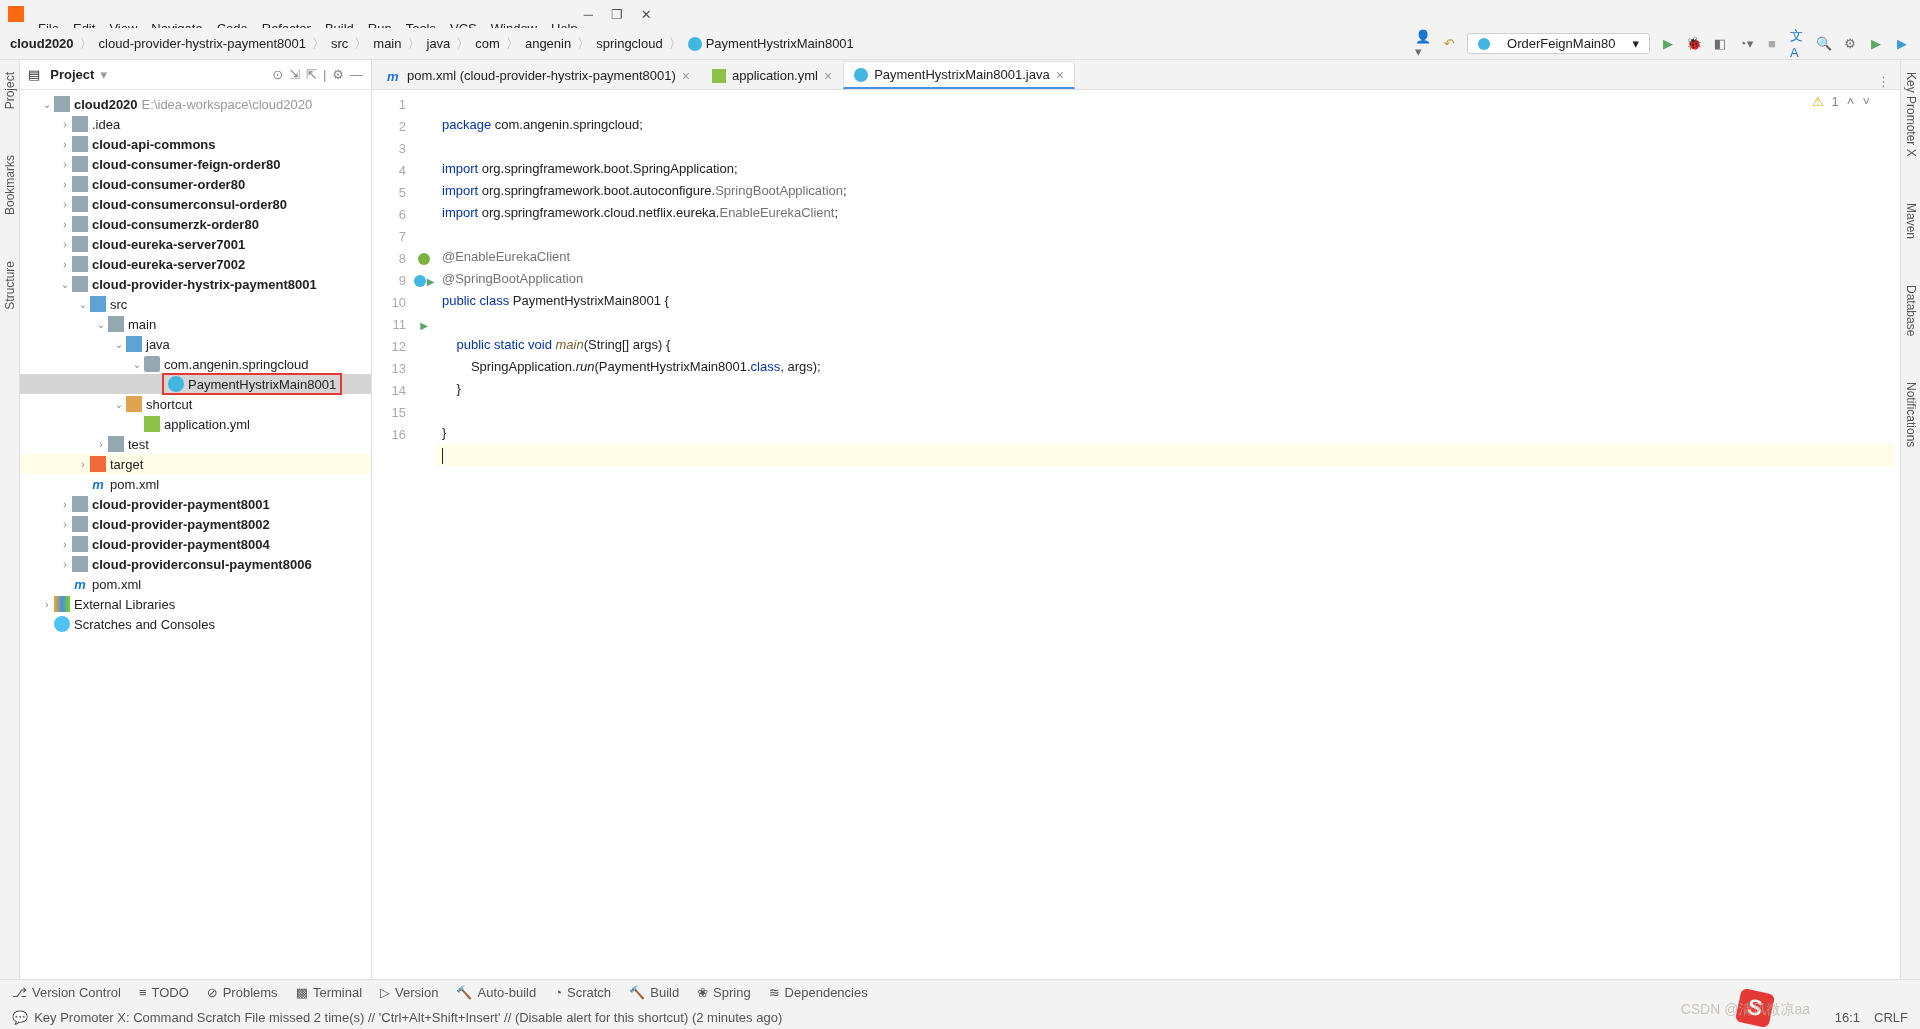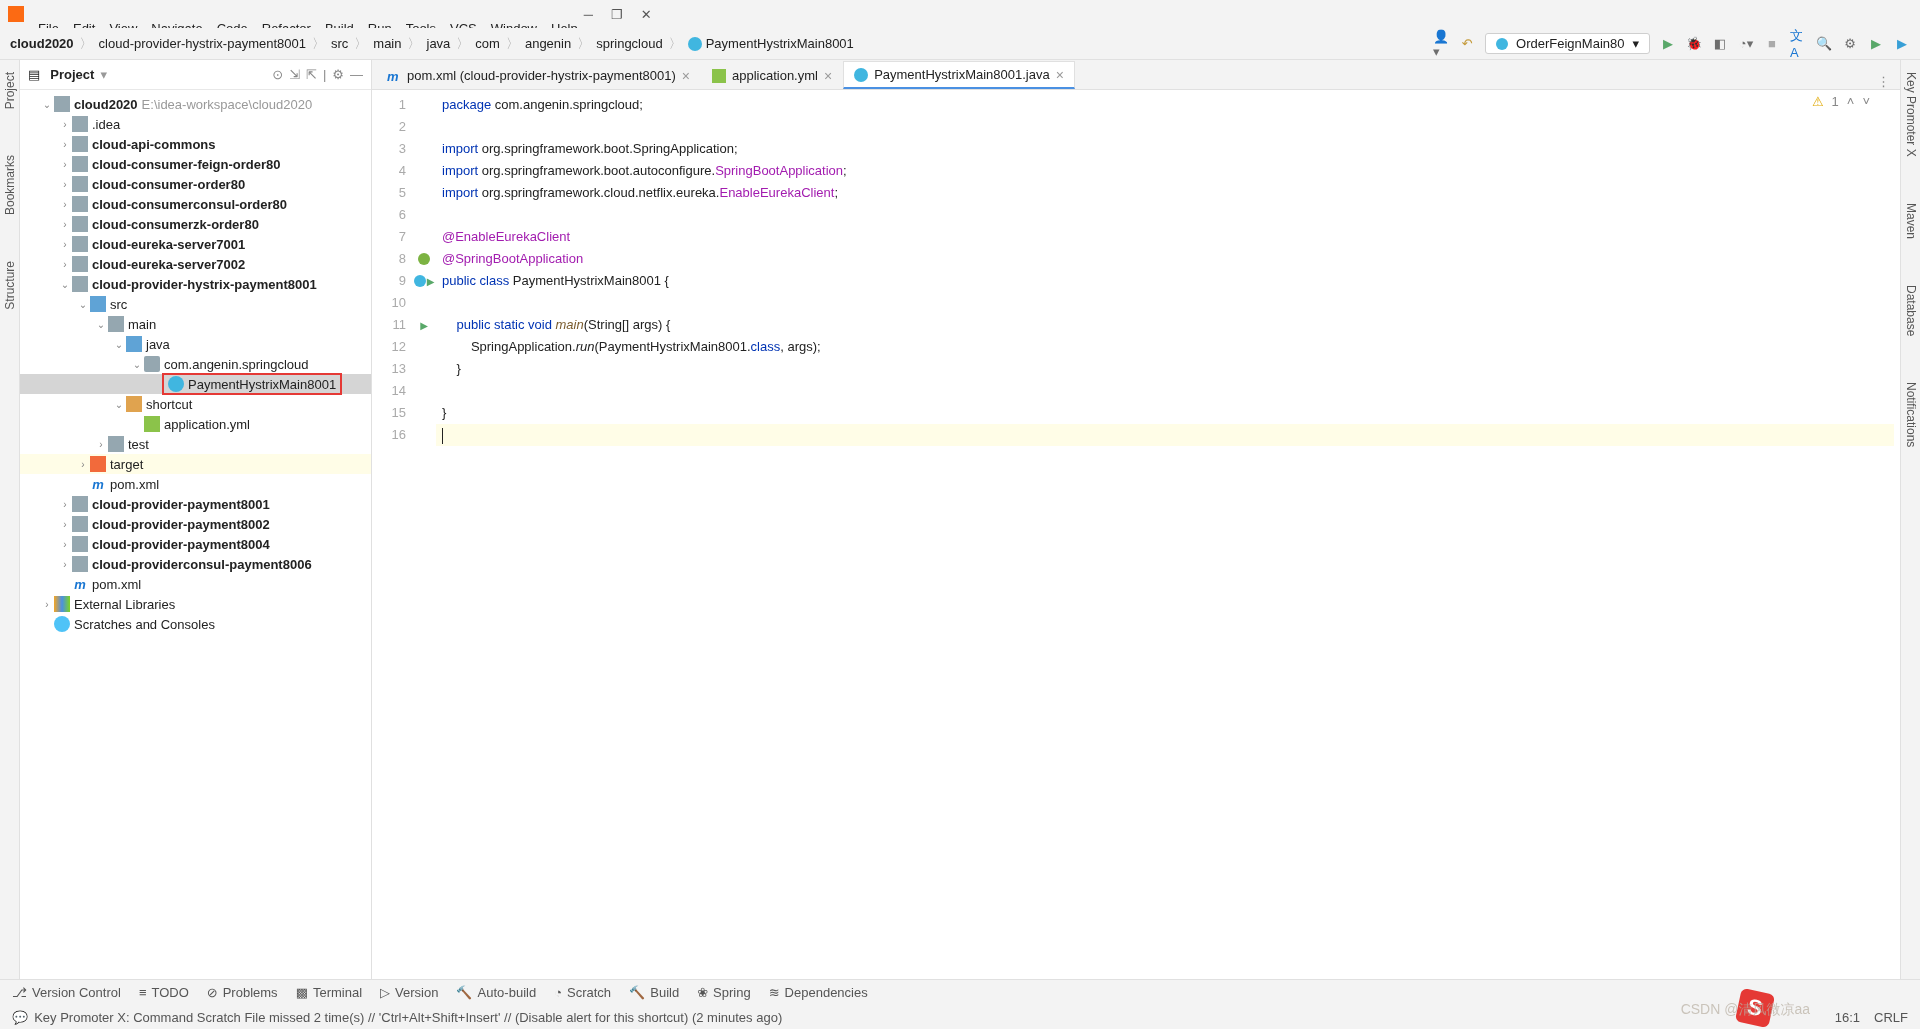--- a/index.html
+++ b/index.html
@@ -10,21 +10,21 @@
 .menu-item { padding:2px 6px; cursor:pointer;margin-top:29px; }
 .menu-item .u { text-decoration:underline; }
 .title-bar .win-title { flex:1; text-align:center; color:#777; }
 .title-bar .win-controls { display:flex; gap:18px; font-size:16px; color:#555; }
 .nav-bar { height:32px; display:flex; align-items:center; padding:0 10px; background:#f3f3f3; border-bottom:1px solid #e0e0e0; }
 .breadcrumb { display:flex; align-items:center; gap:6px; color:#222; }
 .crumb-sep { color:#aaa; }
 .crumb.file-icon::before { content:""; display:inline-block; width:14px; height:14px; border-radius:50%; background:#40b6e0; margin-right:4px; vertical-align:middle; }
 .nav-bar .spacer { flex:1; }
 .nav-bar .right-tools { display:flex; align-items:center; gap:10px; }
-.run-config { border:1px solid #cfcfcf; background:#fff; padding:2px 10px; border-radius:3px; display:flex; align-items:center; gap:8px; }
+.run-config { border:1px solid #cfcfcf; background:#fff; padding:2px 10px; border-radius:3px; display:flex; align-items:center; gap:17px; }
 .tool-icon { width:16px; height:16px; display:inline-flex; align-items:center; justify-content:center; color:#6e6e6e; }
 .tool-icon.play { color:#59a869; }
 .tool-icon.bug { color:#59a869; }
 .tool-icon.stop { color:#aaa; }
 .tool-icon.green { color:#59a869; }
 .tool-icon.blue { color:#389fd6; }
 .content { flex:1; display:flex; overflow:hidden; }
 .sidebar-rail { width:20px; background:#f3f3f3; border-right:1px solid #e0e0e0; display:flex; flex-direction:column; align-items:center; padding-top:4px; gap:30px; }
 .sidebar-rail .rail-label { writing-mode:vertical-lr; transform:rotate(180deg); font-size:12px; color:#555; padding:8px 0; cursor:pointer; display:flex; align-items:center; gap:6px; }
 .sidebar-rail.right { border-right:none; border-left:1px solid #e0e0e0; }
@@ -64,23 +64,23 @@
 .tabs .tab-spacer { flex:1; }
 .tabs .tab-more { padding:0 10px; color:#888; cursor:pointer; }
 .editor-body { flex:1; display:flex; position:relative; background:#fff; }
 .gutter { width:64px; display:flex; }
 .line-nums { width:40px; text-align:right; color:#aaa; font-family:Consolas,monospace; font-size:13px; line-height:22px; padding:4px 6px 0 0; user-select:none; }
 .gutter-icons { width:24px; padding-top:4px; line-height:22px; text-align:center; font-size:11px; }
 .gutter-icons .g-slot { height:22px; display:flex; align-items:center; justify-content:center; gap:1px; }
 .g-run::before { content:"▶"; color:#59a869; font-size:10px; }
 .g-circ { width:12px; height:12px; border-radius:50%; background:#7cb342; display:inline-block; }
 .g-circ.blue { background:#40b6e0; }
-.code { flex:1; font-family:Consolas,monospace; font-size:13px; line-height:22px; padding:4px 0 0 6px; white-space:pre; position:relative; }
+.code { flex:1; font-family:Consolas,monospace; font-size:13px; line-height:22px; padding:4px 0 0 6px; white-space:pre; position:relative;margin-top:20px; }
 .k { color:#0033b3; }
-.ann { color:#a21caf; }
+.ann { color:#737373; }
 .id { color:#222; font-style:italic; }
 .mth { color:#7a5c2e; font-style:italic; }
 .caret-line { background:#fffde7; display:block; width:100%; margin-left:-6px; padding-left:6px; }
 .caret { border-left:1px solid #222; animation:blink 1s infinite; display:inline-block; height:16px; vertical-align:middle; }
 @keyframes blink { 50% { opacity:0; } }
 .editor-topright { position:absolute; top:4px; right:30px; display:flex; gap:8px; align-items:center; color:#888; }
 .warn-icon { color:#e0a800; }
 .bottom-toolbar { height:26px; background:#f3f3f3; border-top:1px solid #e0e0e0; display:flex; align-items:center; gap:18px; padding:0 12px; }
 .bottom-toolbar .bt-item { display:flex; align-items:center; gap:5px; color:#555; cursor:pointer; }
 .status-bar { height:24px; background:#f3f3f3; display:flex; align-items:center; padding:0 12px; color:#555; }

